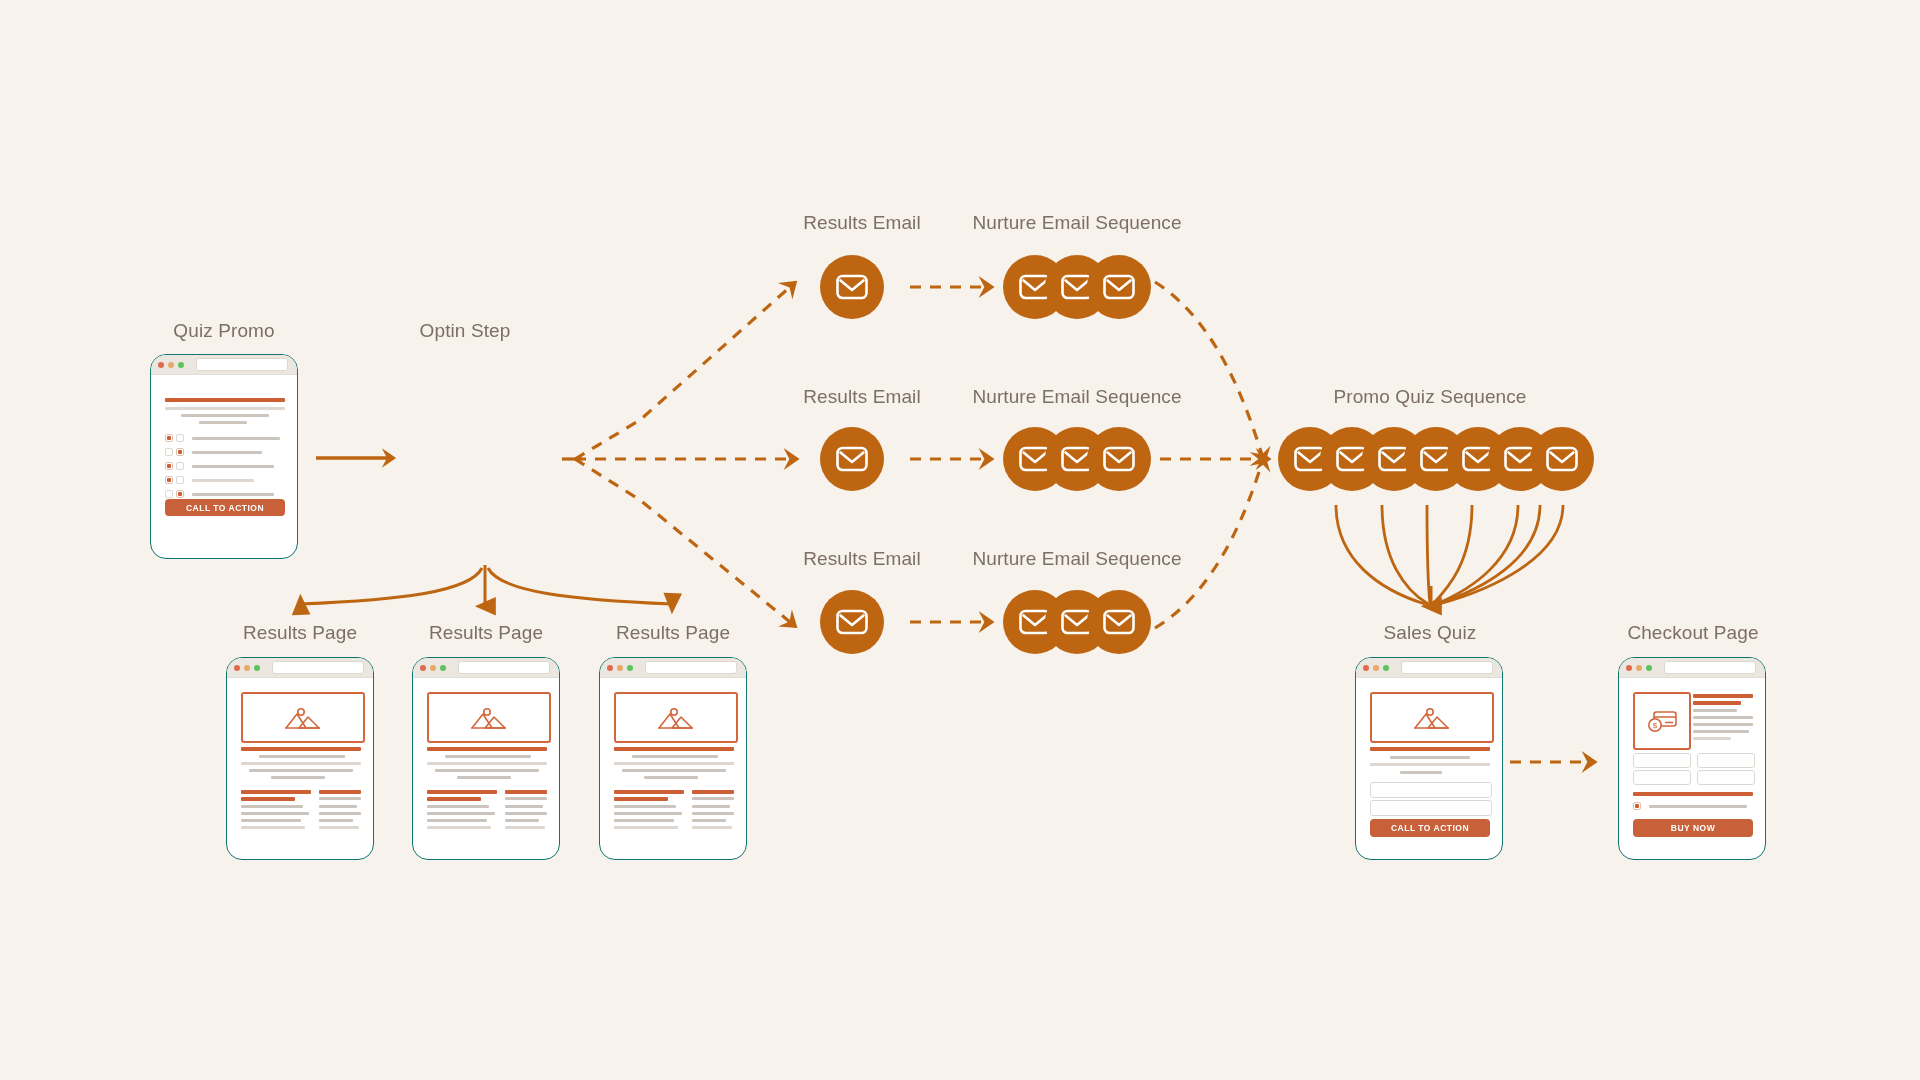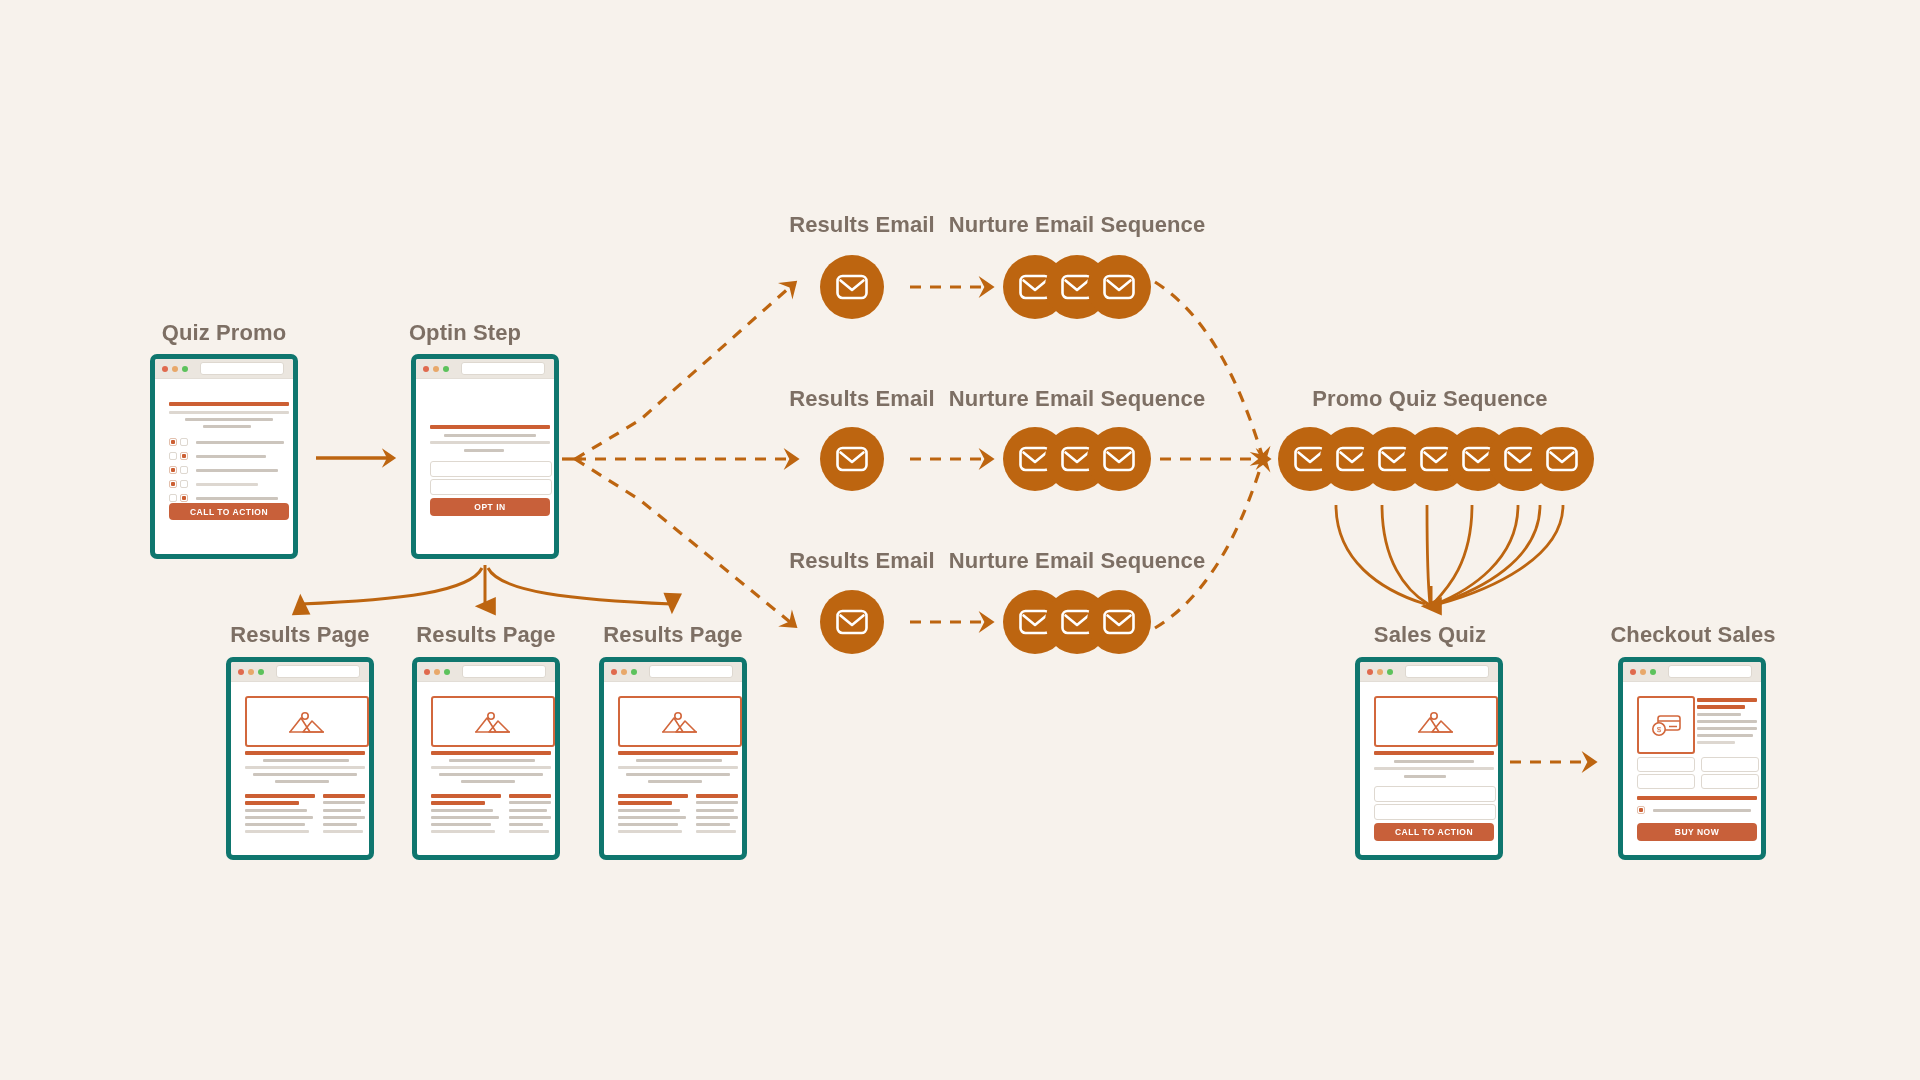--- a/index.html
+++ b/index.html
@@ -11,35 +11,35 @@
     position:relative;
   }
   #stage{position:absolute;left:0;top:0;width:1920px;height:1080px;}
 
   
   #wires{position:absolute;left:0;top:0;width:1920px;height:1080px;pointer-events:none;}
 
   
   .node-label{
     position:absolute;
-    font-size:22px;
-    font-weight:bold;
+    font-size:19px;
+    font-weight:normal;
     color:#7d6f64;
     letter-spacing:.1px;
     white-space:nowrap;
     text-align:center;
     transform:translateX(-50%);
   }
 
   
   .browser{
     position:absolute;
     background:#ffffff;
-    border:5px solid #0f766e;
-    border-radius:7px;
+    border:1px solid #0f766e;
+    border-radius:16px;
     box-sizing:border-box;
     overflow:hidden;
   }
   .chrome{
     height:20px;
     background:#ebe6df;
     border-bottom:1px solid #e2ddd6;
     display:flex;align-items:center;
     padding:0 7px;
     box-sizing:border-box;
@@ -155,21 +155,21 @@
   <div class="node-label" style="left:862px;top:548px;">Results Email</div>
   <div class="node-label" style="left:1077px;top:548px;">Nurture Email Sequence</div>
 
   <div class="node-label" style="left:1430px;top:386px;">Promo Quiz Sequence</div>
 
   <div class="node-label" style="left:300px;top:622px;">Results Page</div>
   <div class="node-label" style="left:486px;top:622px;">Results Page</div>
   <div class="node-label" style="left:673px;top:622px;">Results Page</div>
 
   <div class="node-label" style="left:1430px;top:622px;">Sales Quiz</div>
-  <div class="node-label" style="left:1693px;top:622px;">Checkout Sales</div>
+  <div class="node-label" style="left:1693px;top:622px;">Checkout Page</div>
 
   <div class="browser" style="left:150px;top:354px;width:148px;height:205px;">
     <div class="chrome">
       <span class="dot r"></span>
       <span class="dot y"></span>
       <span class="dot g"></span>
       <span class="urlbar"></span>
     </div>
     <div class="page">
       <div class="bar o" style="position:absolute;left:14px;top:23px;width:120px;height:4px;"></div>
@@ -202,37 +202,20 @@
           <span class="chk"></span>
           <span class="chk on" style="margin-left:3px;"></span>
           <span class="bar g" style="margin-left:8px;width:82px;height:3px;"></span>
         </div>
       </div>
 
       <div class="btn" style="position:absolute;left:14px;top:124px;width:120px;height:17px;">CALL TO ACTION</div>
     </div>
   </div>
 
-  <div class="browser" style="left:411px;top:354px;width:148px;height:205px;">
-    <div class="chrome">
-      <span class="dot r"></span>
-      <span class="dot y"></span>
-      <span class="dot g"></span>
-      <span class="urlbar"></span>
-    </div>
-    <div class="page">
-      <div class="bar o" style="position:absolute;left:14px;top:46px;width:120px;height:4px;"></div>
-      <div class="bar g" style="position:absolute;left:28px;top:55px;width:92px;height:3px;"></div>
-      <div class="bar gl" style="position:absolute;left:14px;top:62px;width:120px;height:3px;"></div>
-      <div class="bar g" style="position:absolute;left:48px;top:70px;width:40px;height:3px;"></div>
-      <div class="field" style="position:absolute;left:14px;top:82px;width:120px;height:14px;"></div>
-      <div class="field" style="position:absolute;left:14px;top:100px;width:120px;height:14px;"></div>
-      <div class="btn" style="position:absolute;left:14px;top:119px;width:120px;height:18px;">OPT IN</div>
-    </div>
-  </div>
 
   <div class="mailgroup" style="left:820px;top:255px;">
     <div class="mailcircle">
       <svg class="env" viewBox="0 0 34 28">
         <rect x="2.5" y="3" width="29" height="22" rx="5" fill="none" stroke="#fff" stroke-width="2.6"></rect>
         <path d="M5.5,7.5 L17,17 L28.5,7.5" fill="none" stroke="#fff" stroke-width="2.6" stroke-linecap="round" stroke-linejoin="round"></path>
       </svg>
     </div>
   </div>
   <div class="mailgroup" style="left:820px;top:427px;">

